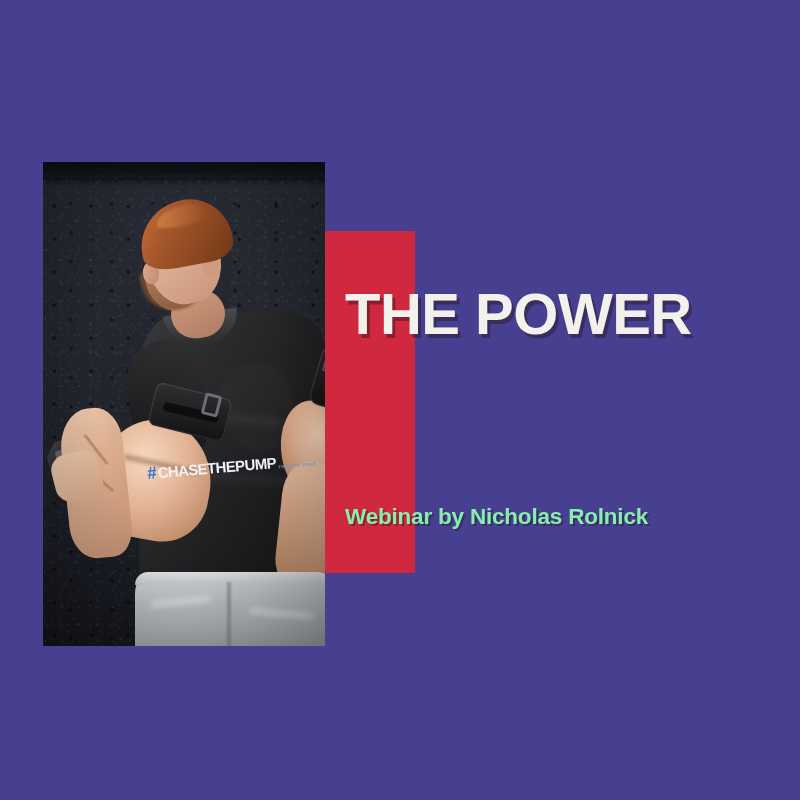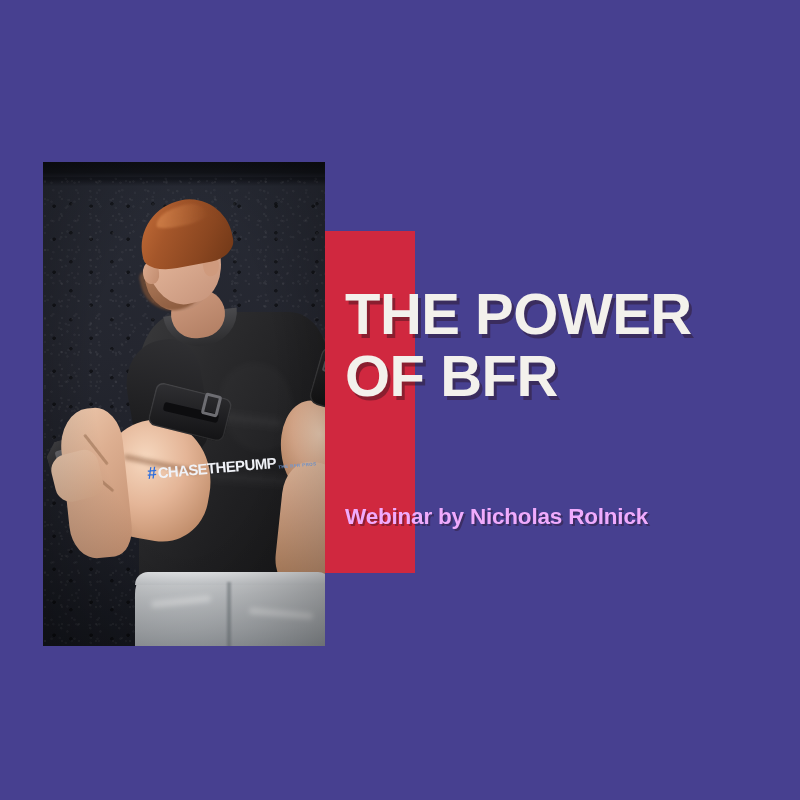--- a/index.html
+++ b/index.html
@@ -396,21 +396,21 @@
     white-space: nowrap;
   }
   .subtitle {
     position: absolute;
     left: 345px;
     top: 504px;
     z-index: 5;
     font-size: 22.5px;
     font-weight: 700;
     letter-spacing: -0.2px;
-    color: #f0abfc;
+    color: #86efac;
     text-shadow: 2px 2px 0 rgba(40,16,26,.38);
     white-space: nowrap;
   }
 </style>
 </head>
 <body>
 
 <div class="canvas">
 
   <div class="accent-block"></div>
@@ -473,18 +473,17 @@
       <div class="pants-seam"></div>
       <div class="pants-fold-a"></div>
       <div class="pants-fold-b"></div>
     </div>
 
     <div class="photo-vignette"></div>
   </div>
 
   <div class="title">
     <div class="title-line">THE POWER</div>
-    <div class="title-line">OF BFR</div>
   </div>
 
   <div class="subtitle">Webinar by Nicholas Rolnick</div>
 
 </div>
 
 </body></html>

